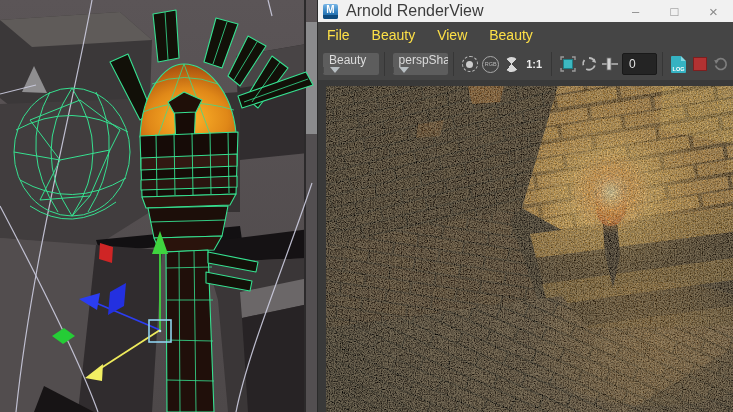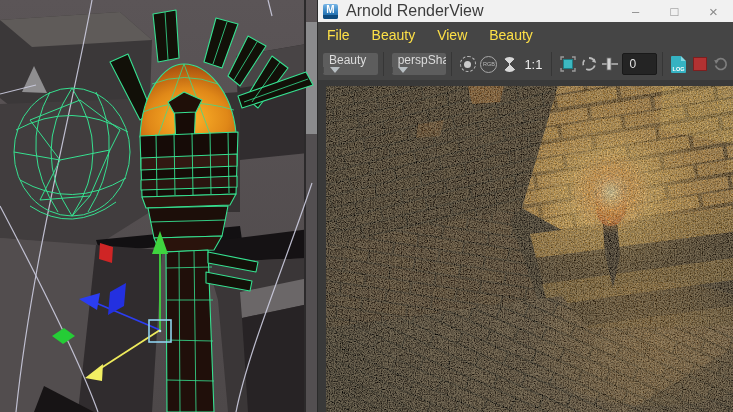--- a/index.html
+++ b/index.html
@@ -38,21 +38,21 @@
   .sep{width:1px;height:24px;background:#363636;margin:0 5px;flex:0 0 auto;}
   .tbicon{width:21px;height:22px;display:flex;align-items:center;justify-content:center;flex:0 0 auto;}
   .dash-circle{width:14px;height:14px;border:1.4px dashed #c0c0c0;border-radius:50%;
                display:flex;align-items:center;justify-content:center;}
   .dash-circle .dot{width:7px;height:7px;border-radius:50%;background:#cccccc;}
   .rgb-circle{width:15px;height:15px;border:1.2px solid #a8a8a8;border-radius:50%;
               display:flex;align-items:center;justify-content:center;}
   .rgb-circle span{font-size:5.5px;color:#b8b8b8;letter-spacing:0;}
   .checker{width:15px;height:15px;border-radius:50%;
            background:conic-gradient(from -45deg,#d8d8d8 0 90deg,#454545 90deg 180deg,#d8d8d8 180deg 270deg,#454545 270deg);}
-  .ratio{color:#ececec;font-size:13px;font-weight:normal;padding:0 4px;}
+  .ratio{color:#ececec;font-size:11px;font-weight:bold;padding:0 4px;}
   .exp-field{width:34px;height:20px;background:#242424;border:1px solid #191919;border-radius:2px;
              color:#e2e2e2;font-size:12px;padding:0 0 0 6px;margin-left:2px;
              font-family:"Liberation Sans",sans-serif;display:flex;align-items:center;}
   .log-icon{width:15px;height:17px;background:#35b2c2;border-radius:1px;position:relative;
             display:flex;align-items:flex-end;justify-content:center;}
   .log-icon .fold{position:absolute;top:0;right:0;width:0;height:0;
                   border-top:5px solid #454545;border-left:5px solid #7fd8e2;}
   .log-icon span{font-size:5.5px;font-weight:bold;color:#fff;line-height:7px;}
   .red-square{width:12px;height:12px;background:#b23232;border:1px solid #7c1f1f;}
 

